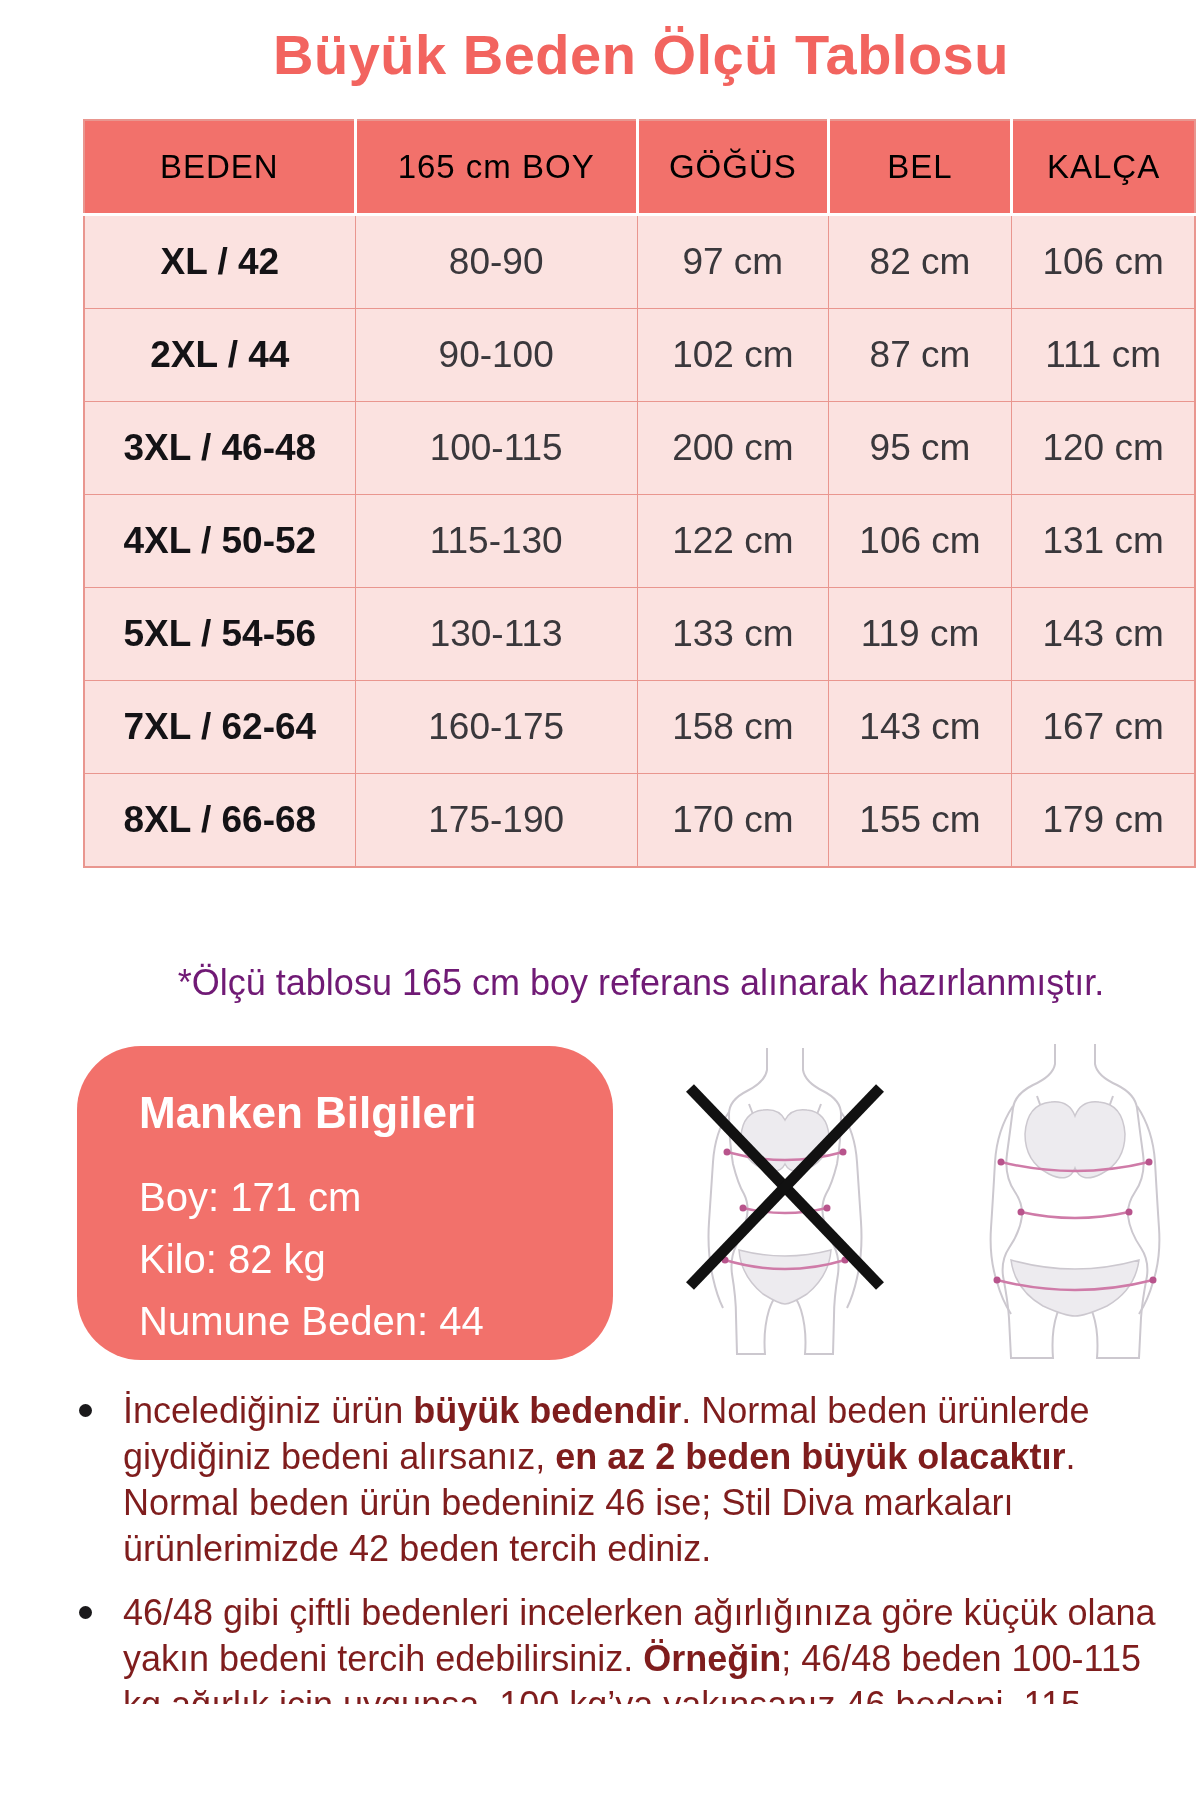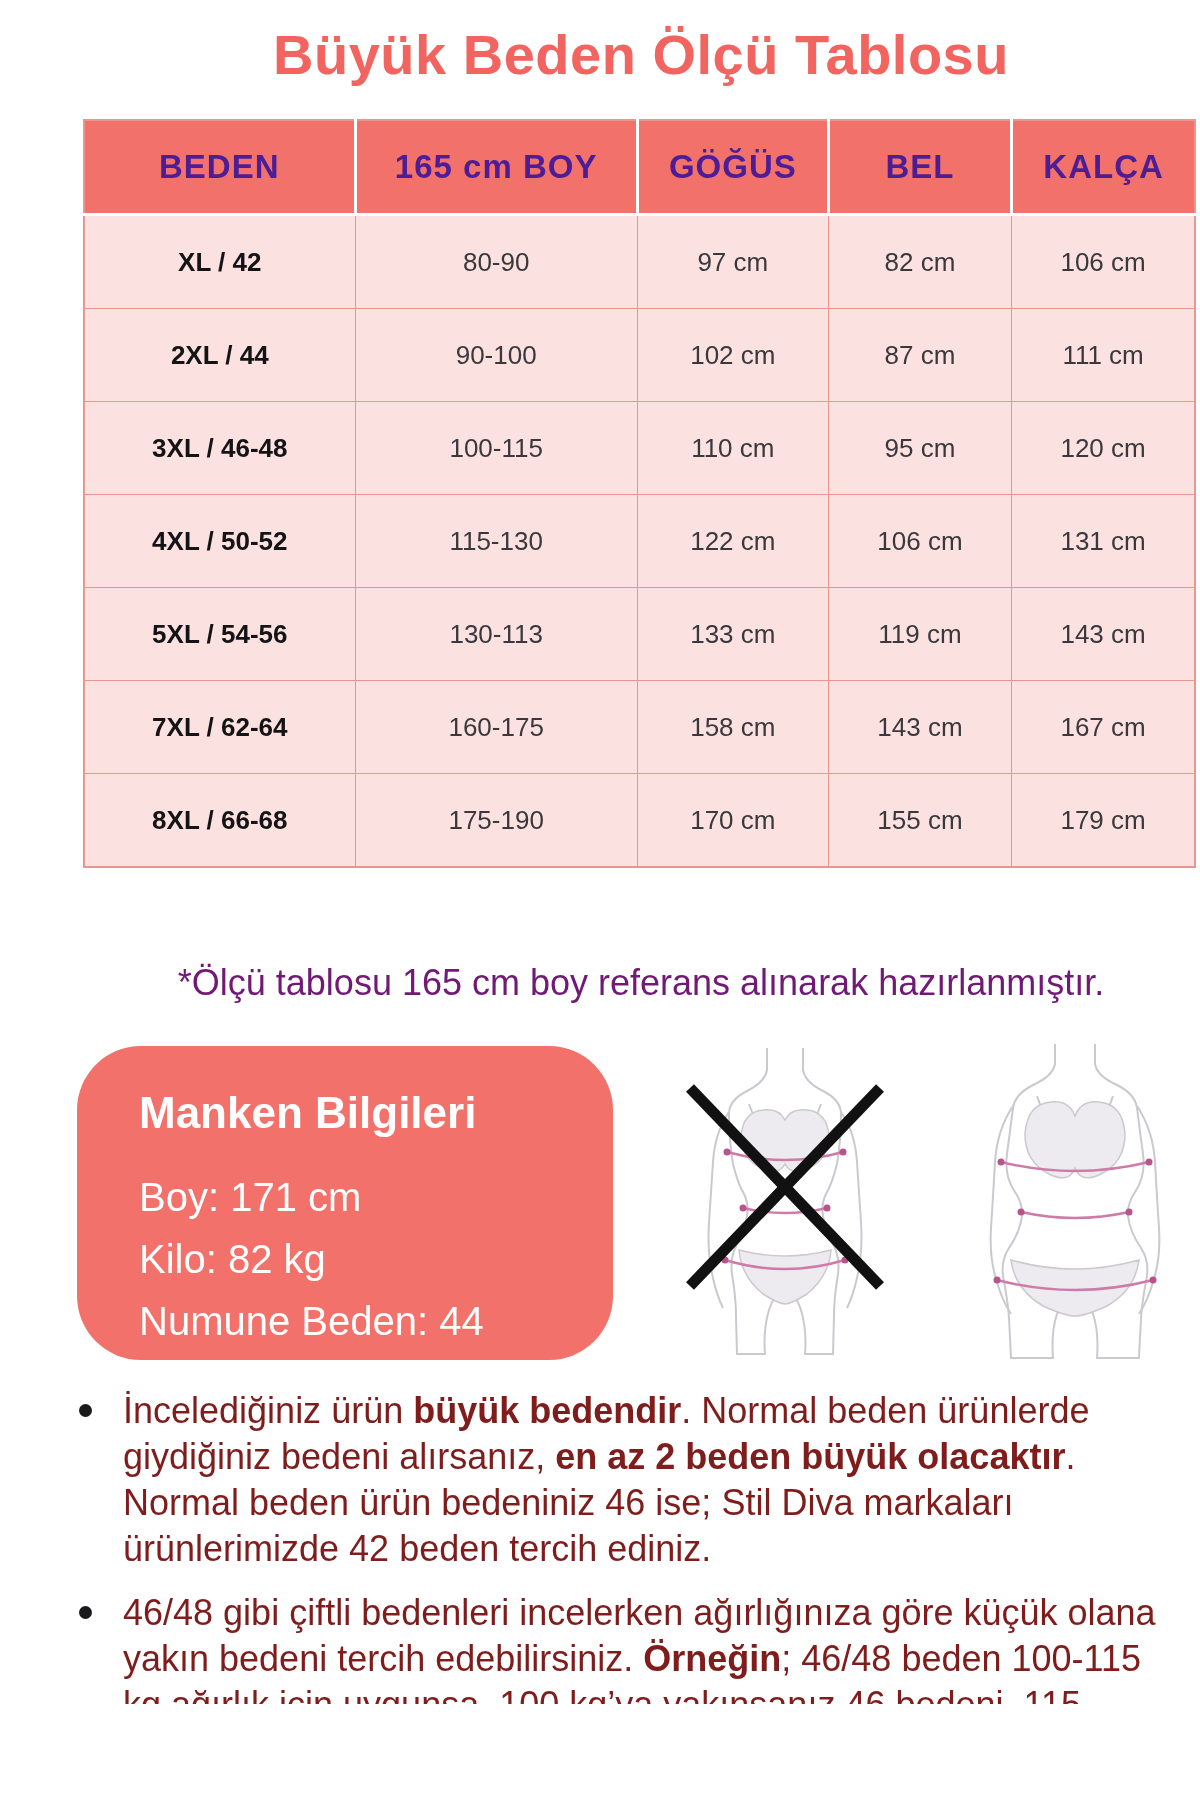--- a/index.html
+++ b/index.html
@@ -20,29 +20,29 @@
     position:absolute; left:42px; top:119px; width:1113px;
     border-collapse:collapse; table-layout:fixed;
     border:2px solid var(--divider);
   }
   .size-table col:nth-child(1){width:24.4%;}
   .size-table col:nth-child(2){width:25.4%;}
   .size-table col:nth-child(3){width:17.2%;}
   .size-table col:nth-child(4){width:16.5%;}
   .size-table col:nth-child(5){width:16.5%;}
   .size-table th {
-    background:var(--coral); color:#4c1d95; height:90px;
-    font-size:33px; font-weight:700; letter-spacing:1px;
+    background:var(--coral); color:#000000; height:90px;
+    font-size:33px; font-weight:400; letter-spacing:1px;
     border-right:3px solid #ffffff; border-bottom:3px solid #ffffff;
     text-align:center;
   }
   .size-table th:last-child { border-right:2px solid var(--divider); }
   .size-table td {
     background:var(--pink-row); height:90px; text-align:center;
-    font-size:26px; color:#3a383c;
+    font-size:37px; color:#3a383c;
     border:1.5px solid var(--divider);
   }
   .size-table td:first-child { font-weight:700; color:#141316; }
 
   
   .table-note {
     position:absolute; top:962px; left:0; width:100%;
     text-align:center; font-size:36px; color:#701a75;
   }
 
@@ -111,21 +111,21 @@
       <tr>
         <td>2XL / 44</td>
         <td>90-100</td>
         <td>102 cm</td>
         <td>87 cm</td>
         <td>111 cm</td>
       </tr>
       <tr>
         <td>3XL / 46-48</td>
         <td>100-115</td>
-        <td>110 cm</td>
+        <td>200 cm</td>
         <td>95 cm</td>
         <td>120 cm</td>
       </tr>
       <tr>
         <td>4XL / 50-52</td>
         <td>115-130</td>
         <td>122 cm</td>
         <td>106 cm</td>
         <td>131 cm</td>
       </tr>

